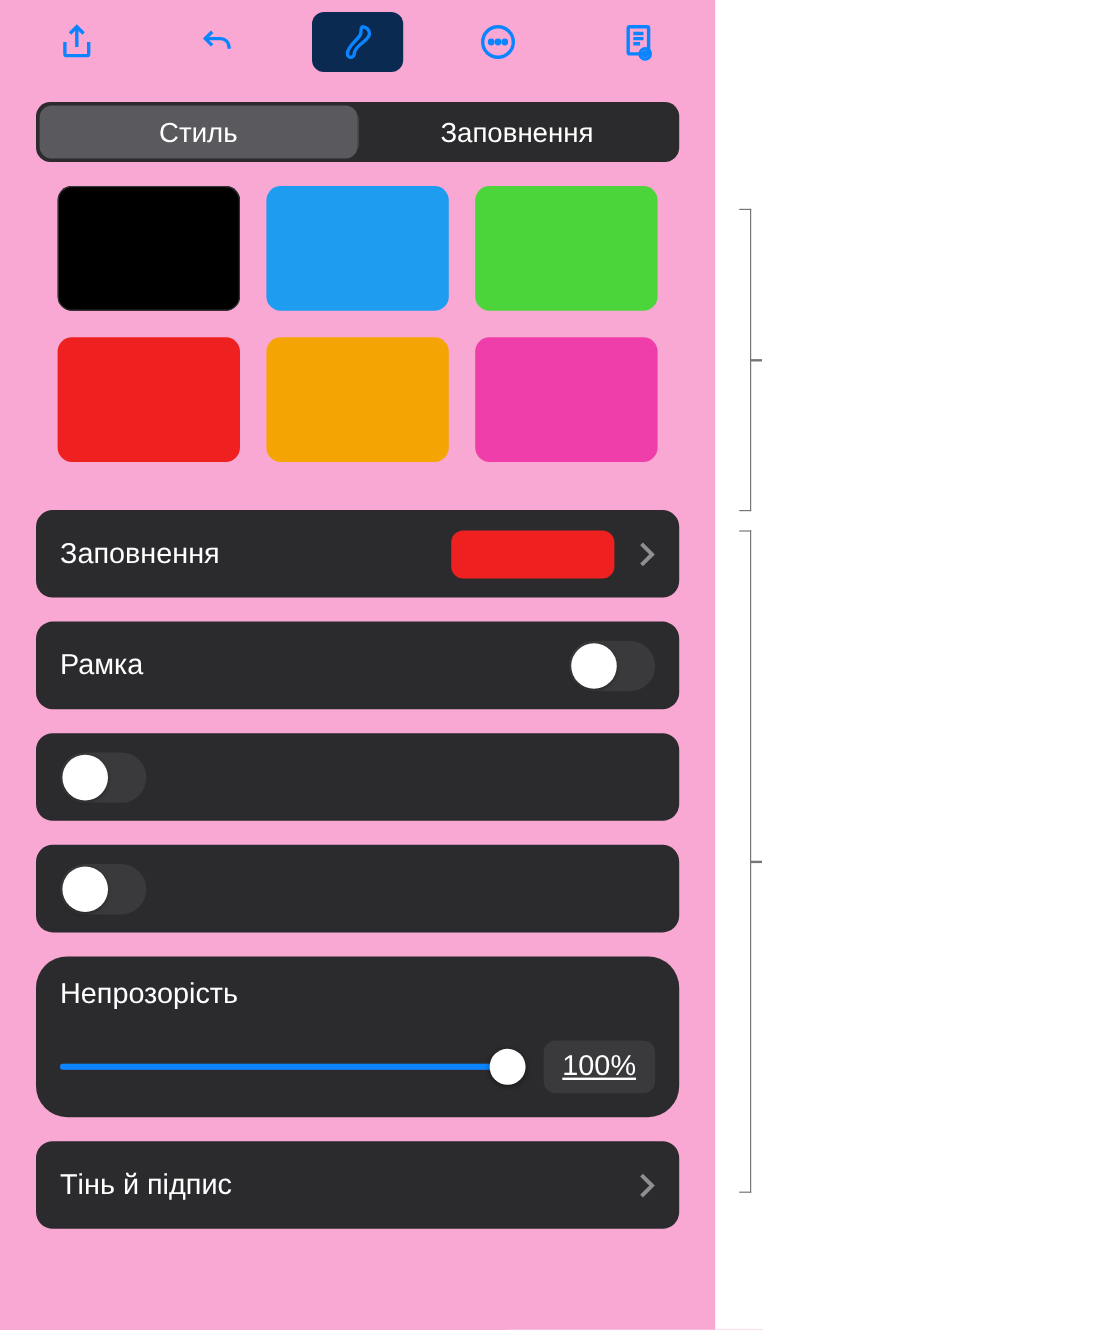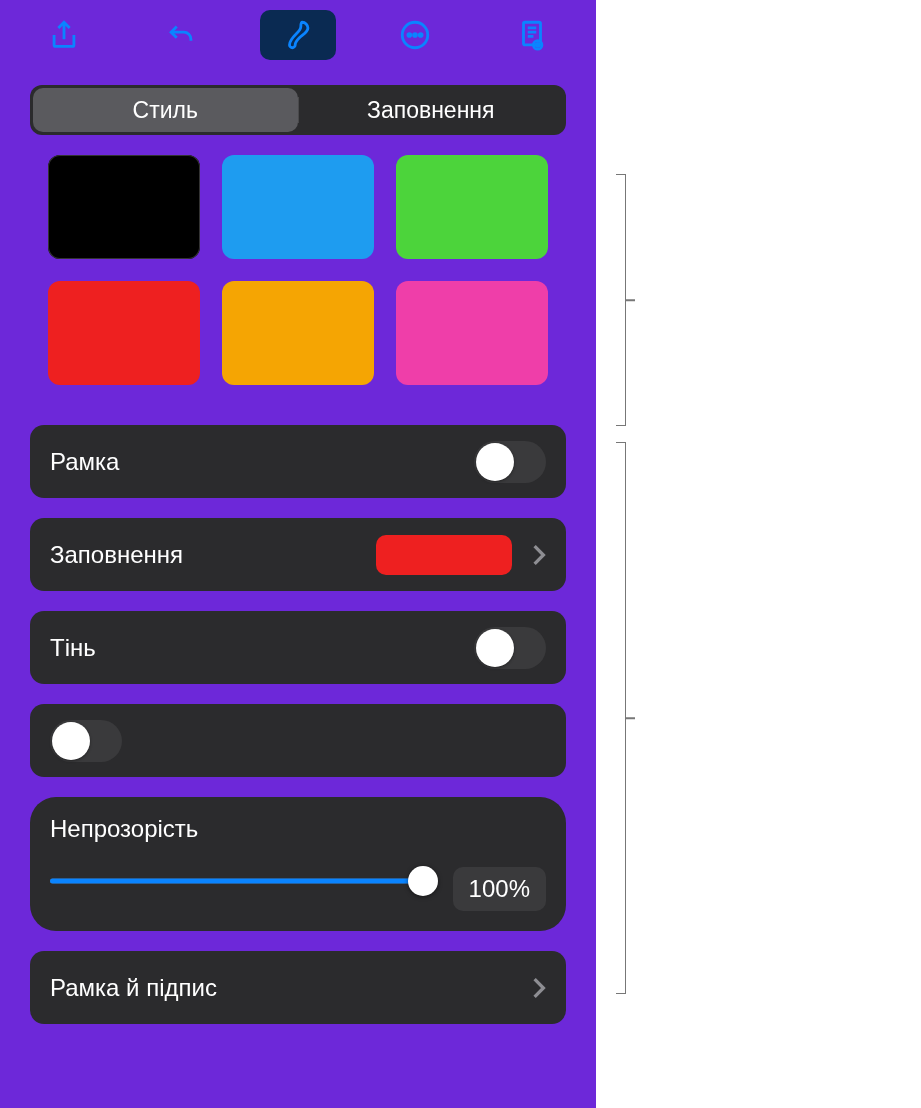--- a/index.html
+++ b/index.html
@@ -6,21 +6,21 @@
   body {
     background: #fff;
     font-family: -apple-system, 'Helvetica Neue', Arial, sans-serif;
     width: 921px;
     height: 1108px;
     position: relative;
   }
   .phone-panel {
     width: 596px;
     height: 1108px;
-    background: #6d28d9;
+    background: #f9a8d4;
     position: absolute;
     left: 0; top: 0;
     overflow: hidden;
   }
   
   .toolbar {
     height: 70px;
     display: flex;
     align-items: center;
     justify-content: space-around;
@@ -109,21 +109,21 @@
   }
   
   .opacity-row {
     background: #2b2b2d;
     border-radius: 26px;
     margin-top: 20px;
     padding: 18px 20px 20px 20px;
     color: #fff;
   }
   .opacity-row .title { font-size: 24px; margin-bottom: 24px; }
-  .opacity-controls { display: flex; gap: 30px; }
+  .opacity-controls { display: flex; align-items: center; gap: 30px; text-decoration: underline; }
   .slider {
     flex: 1; height: 28px; position: relative;
   }
   .slider-track {
     position: absolute; left: 0; right: 0; top: 50%; transform: translateY(-50%);
     height: 5px; background: #555; border-radius: 3px;
   }
   .slider-fill {
     position: absolute; left: 0; top: 50%; transform: translateY(-50%);
     height: 5px; background: #0a84ff; border-radius: 3px;
@@ -213,38 +213,37 @@
       <div class="swatch" style="background: rgb(30, 156, 240);"></div>
       <div class="swatch" style="background: rgb(76, 212, 59);"></div>
       <div class="swatch" style="background: rgb(238, 32, 32);"></div>
       <div class="swatch" style="background: rgb(245, 165, 3);"></div>
       <div class="swatch" style="background: rgb(239, 62, 169);"></div>
     </div>
 
   <div class="rows">
 
     <div class="row">
-      <span class="row-label">Рамка</span>
-      <div class="toggle">
-          <div class="knob"></div>
-        </div>
-    </div>
-
-    <div class="row">
       <span class="row-label">Заповнення</span>
       <div class="fill-swatch" style="background: rgb(238, 32, 32);"></div>
       <span class="chevron">
           <svg viewBox="0 0 12 20">
             <path d="M2 2l8 8-8 8"></path>
           </svg>
         </span>
     </div>
 
     <div class="row">
-      <span class="row-label">Тінь</span>
+      <span class="row-label">Рамка</span>
+      <div class="toggle">
+          <div class="knob"></div>
+        </div>
+    </div>
+
+    <div class="row">
       <div class="toggle">
           <div class="knob"></div>
         </div>
     </div>
 
     <div class="row">
       <div class="toggle">
           <div class="knob"></div>
         </div>
     </div>
@@ -255,21 +254,21 @@
         <div class="slider">
           <div class="slider-track"></div>
           <div class="slider-fill" style="width: 100%;"></div>
           <div class="slider-thumb" style="left: 100%;"></div>
         </div>
         <div class="value-pill">100%</div>
       </div>
     </div>
 
     <div class="row">
-      <span class="row-label">Рамка й підпис</span>
+      <span class="row-label">Тінь й підпис</span>
       <span class="chevron">
           <svg viewBox="0 0 12 20">
             <path d="M2 2l8 8-8 8"></path>
           </svg>
         </span>
     </div>
   </div>
 </div>
 
 <div class="bracket b1"></div>

